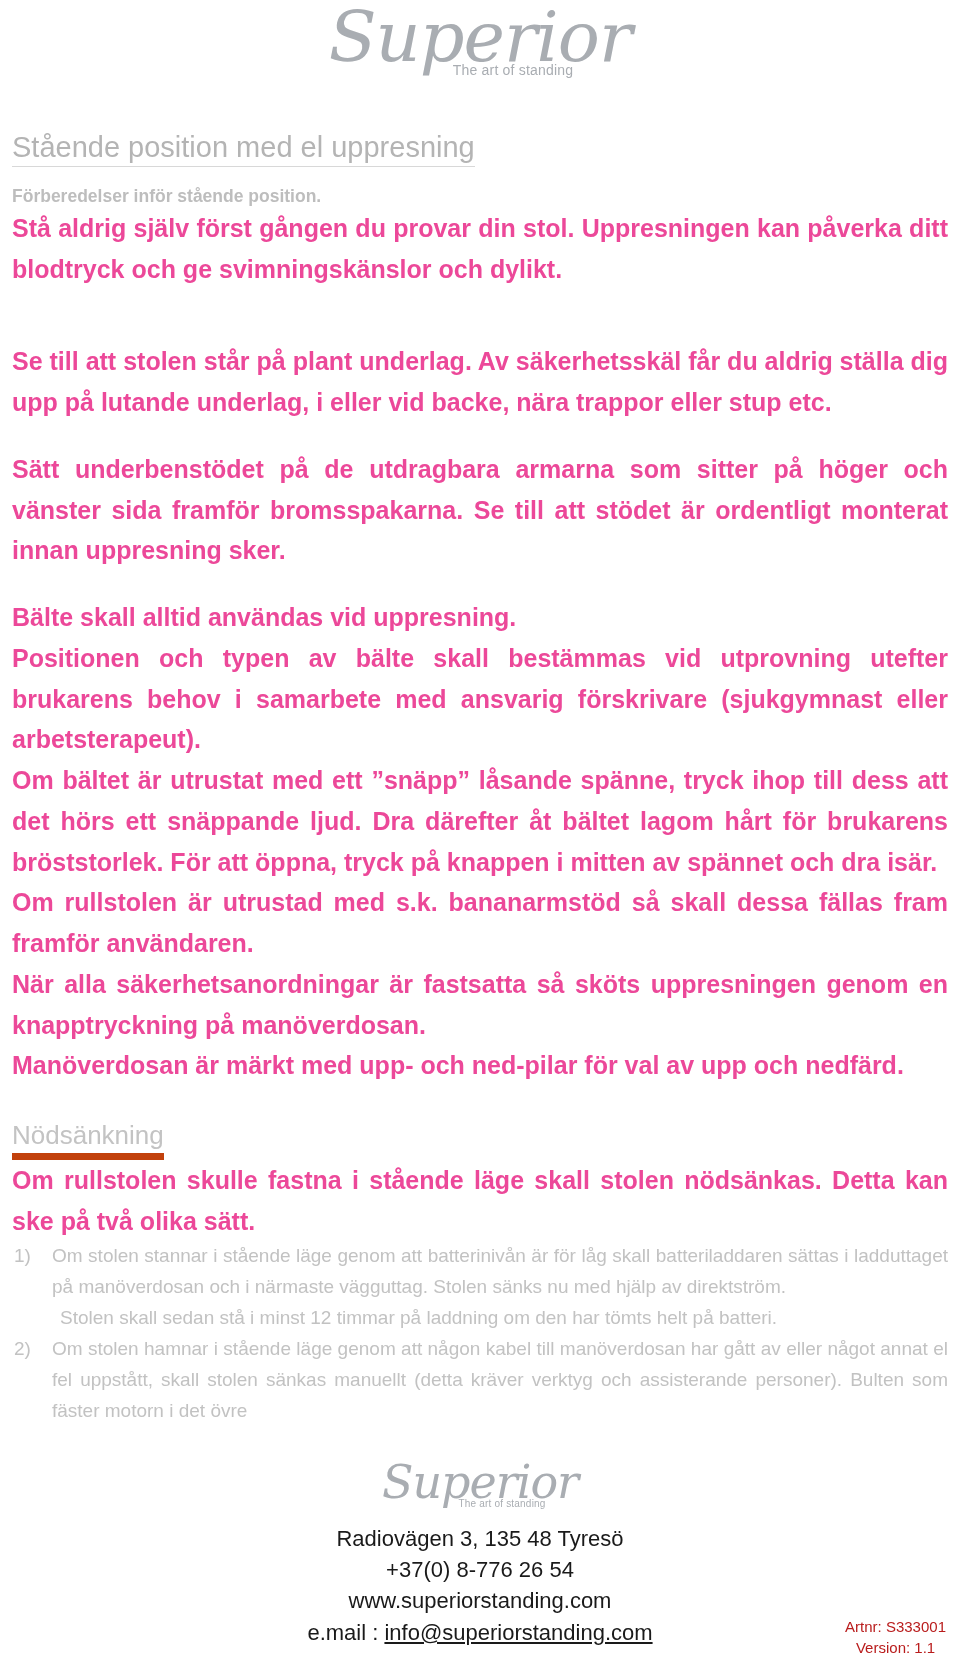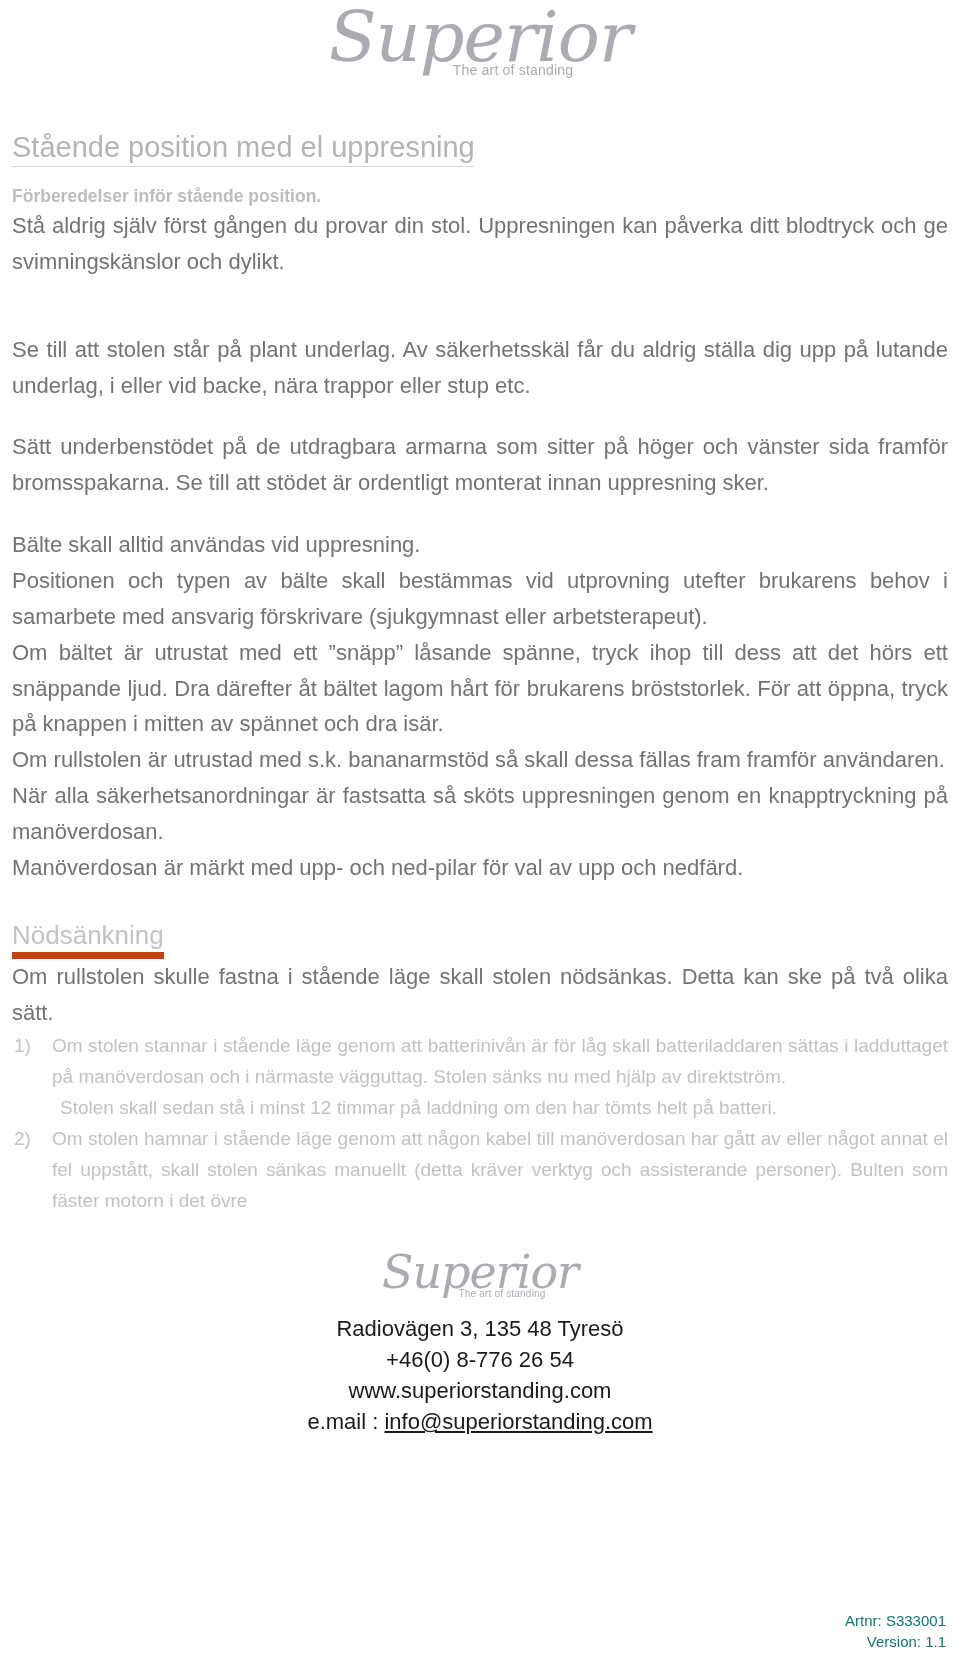--- a/index.html
+++ b/index.html
@@ -99,26 +99,27 @@
   h3.sub-title {
     font-size: 17.5px;
     font-weight: bold;
     color: #bdbdbd;
     margin: 18px 0 0 0;
     line-height: 1.3;
   }
 
   
   p.body {
-    font-size: 22px;
-    color: #737373;
+    font-size: 25px;
+    color: #ec4899;
     line-height: 1.63;
     margin: 0;
     text-align: justify;
     text-justify: inter-word;
+    font-weight: bold;
   }
   p.body.nojust { text-align: left; }
   .gap-md { height: 26px; }
 
   
   ol.numlist {
     margin: 0;
     padding: 0;
     list-style: none;
   }
@@ -155,24 +156,24 @@
   }
   .footer-contact .line { display: block; }
   .footer-contact .email-link {
     text-decoration: underline;
     color: #1a1a1a;
   }
 
   .doc-meta {
     position: absolute;
     right: 14px;
-    bottom: 8px;
-    text-align: right;
+    bottom: 2px;
+    text-align: center;
     font-size: 15px;
-    color: #0f766e;
+    color: #b91c1c;
     line-height: 1.45;
   }
   .doc-meta span { display: block; }
 </style>
 </head>
 <body>
 
 <div class="page">
 
   <div class="logo-header">
@@ -226,21 +227,21 @@
 
   <div class="logo-footer">
     <div class="logo-block">
       <div class="logo-word">Superior</div>
       <div class="logo-tag">The art of standing</div>
     </div>
   </div>
 
   <div class="footer-contact">
     <span class="line">Radiovägen 3, 135 48 Tyresö</span>
-    <span class="line">+46(0) 8-776 26 54</span>
+    <span class="line">+37(0) 8-776 26 54</span>
     <span class="line">www.superiorstanding.com</span>
     <span class="line"><span>e.mail : </span><span class="email-link">info@superiorstanding.com</span></span>
   </div>
 
   <div class="doc-meta">
     <span>Artnr: S333001</span>
     <span>Version: 1.1</span>
   </div>
 
 </div>

